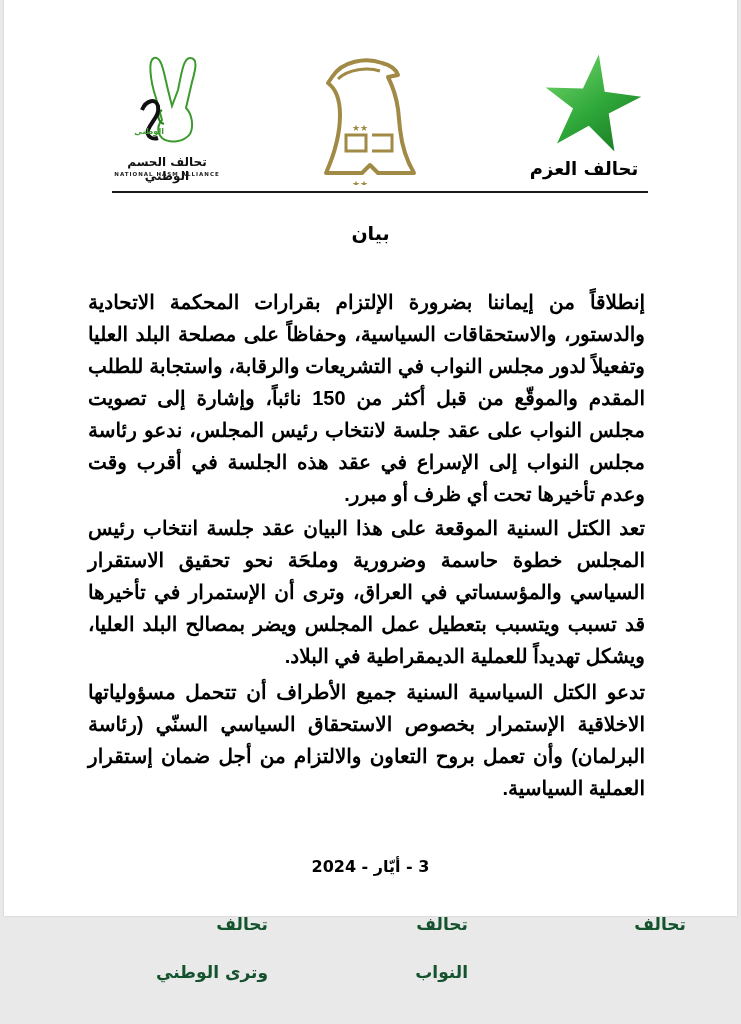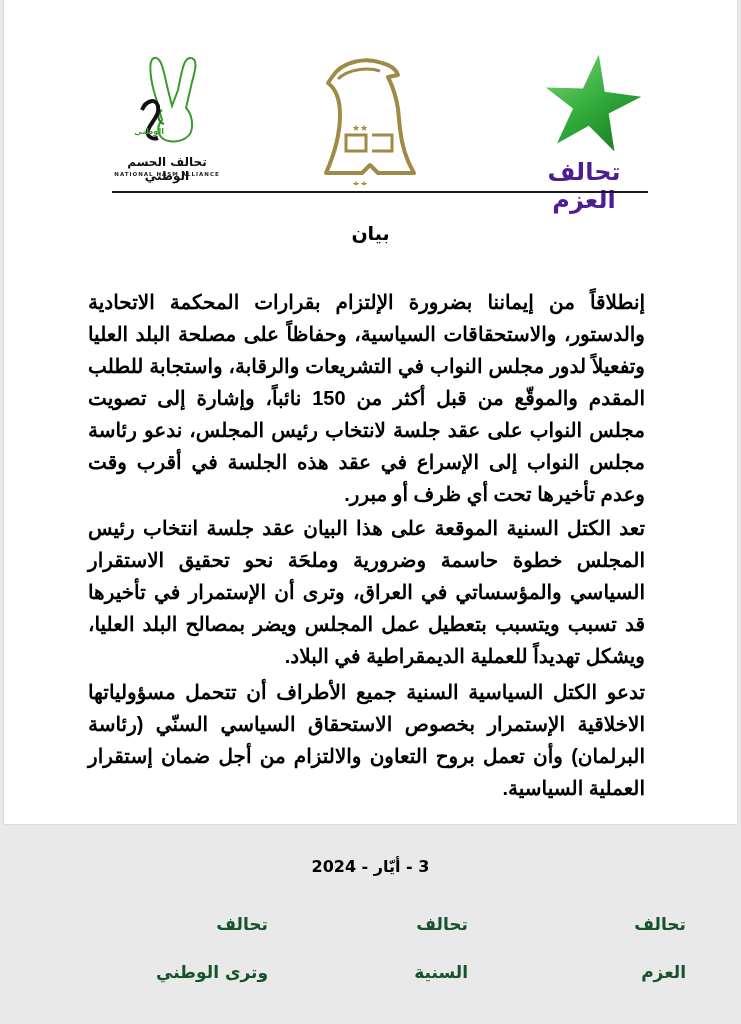--- a/index.html
+++ b/index.html
@@ -2,39 +2,39 @@
 <html><head>
   <meta charset="utf-8">
   <style>
     html, body { margin: 0; padding: 0; }
     body {
       width: 741px; height: 1024px; overflow: hidden;
       background: #e9e9e9;
       font-family: "DejaVu Sans", sans-serif;
     }
     .page {
-      position: absolute; left: 4px; top: 0; width: 733px; height: 824px;
+      position: absolute; left: 4px; top: 0; width: 733px; height: 916px;
       background: #ffffff;
       box-shadow: 0 0 2px rgba(0,0,0,0.15);
     }
     .logo { position: absolute; }
     .logo-hasm { left: 108px; top: 50px; width: 110px; height: 130px; }
     .logo-siyada { left: 314px; top: 55px; width: 106px; height: 130px; }
     .logo-azm { left: 520px; top: 48px; width: 120px; height: 140px; }
     .hasm-ar {
       position: absolute; left: 0; top: 105px; width: 110px; text-align: center;
       font-size: 12px; font-weight: bold; color: #111; direction: rtl;
     }
     .hasm-en {
       position: absolute; left: 0; top: 121px; width: 110px; text-align: center;
       font-size: 5.5px; letter-spacing: 1px; color: #222; font-weight: bold;
     }
     .azm-label {
       position: absolute; left: 0; top: 110px; width: 120px; text-align: center;
-      font-size: 24px; font-weight: bold; color: #4c1d95; direction: rtl;
+      font-size: 18px; font-weight: bold; color: #000000; direction: rtl;
     }
     .divider {
       position: absolute; left: 108px; top: 191px; width: 536px; height: 2px;
       background: #1a1a1a;
     }
     .title {
       position: absolute; left: 0; top: 222px; width: 733px; text-align: center;
       font-size: 19px; font-weight: bold; color: #000; direction: rtl;
     }
     .body-text {
@@ -102,24 +102,23 @@
   <div class="title">بيان</div>
 
   <div class="body-text p1">إنطلاقاً من إيماننا بضرورة الإلتزام بقرارات المحكمة الاتحادية والدستور، والاستحقاقات السياسية، وحفاظاً على مصلحة البلد العليا وتفعيلاً لدور مجلس النواب في التشريعات والرقابة، واستجابة للطلب المقدم والموقّع من قبل أكثر من 150 نائباً، وإشارة إلى تصويت مجلس النواب على عقد جلسة لانتخاب رئيس المجلس، ندعو رئاسة مجلس النواب إلى الإسراع في عقد هذه الجلسة في أقرب وقت وعدم تأخيرها تحت أي ظرف أو مبرر.</div>
   <div class="body-text p2">تعد الكتل السنية الموقعة على هذا البيان عقد جلسة انتخاب رئيس المجلس خطوة حاسمة وضرورية وملحَة نحو تحقيق الاستقرار السياسي والمؤسساتي في العراق، وترى أن الإستمرار في تأخيرها قد تسبب ويتسبب بتعطيل عمل المجلس ويضر بمصالح البلد العليا، ويشكل تهديداً للعملية الديمقراطية في البلاد.</div>
   <div class="body-text p3">تدعو الكتل السياسية السنية جميع الأطراف أن تتحمل مسؤولياتها الاخلاقية الإستمرار بخصوص الاستحقاق السياسي السنّي (رئاسة البرلمان) وأن تعمل بروح التعاون والالتزام من أجل ضمان إستقرار العملية السياسية.</div>
 
   <div class="date">3 - أيّار - 2024</div>
 
   <div class="sig-col sig-azm">
     <div class="sig-line">تحالف</div>
-    <div class="sig-line">العزم</div>
   </div>
   <div class="sig-col sig-siyada">
     <div class="sig-line">تحالف</div>
-    <div class="sig-line">السنية</div>
+    <div class="sig-line">النواب</div>
   </div>
   <div class="sig-col sig-hasm">
     <div class="sig-line">تحالف</div>
     <div class="sig-line">وترى الوطني</div>
   </div>
 
 </div>
 
 </body></html>

